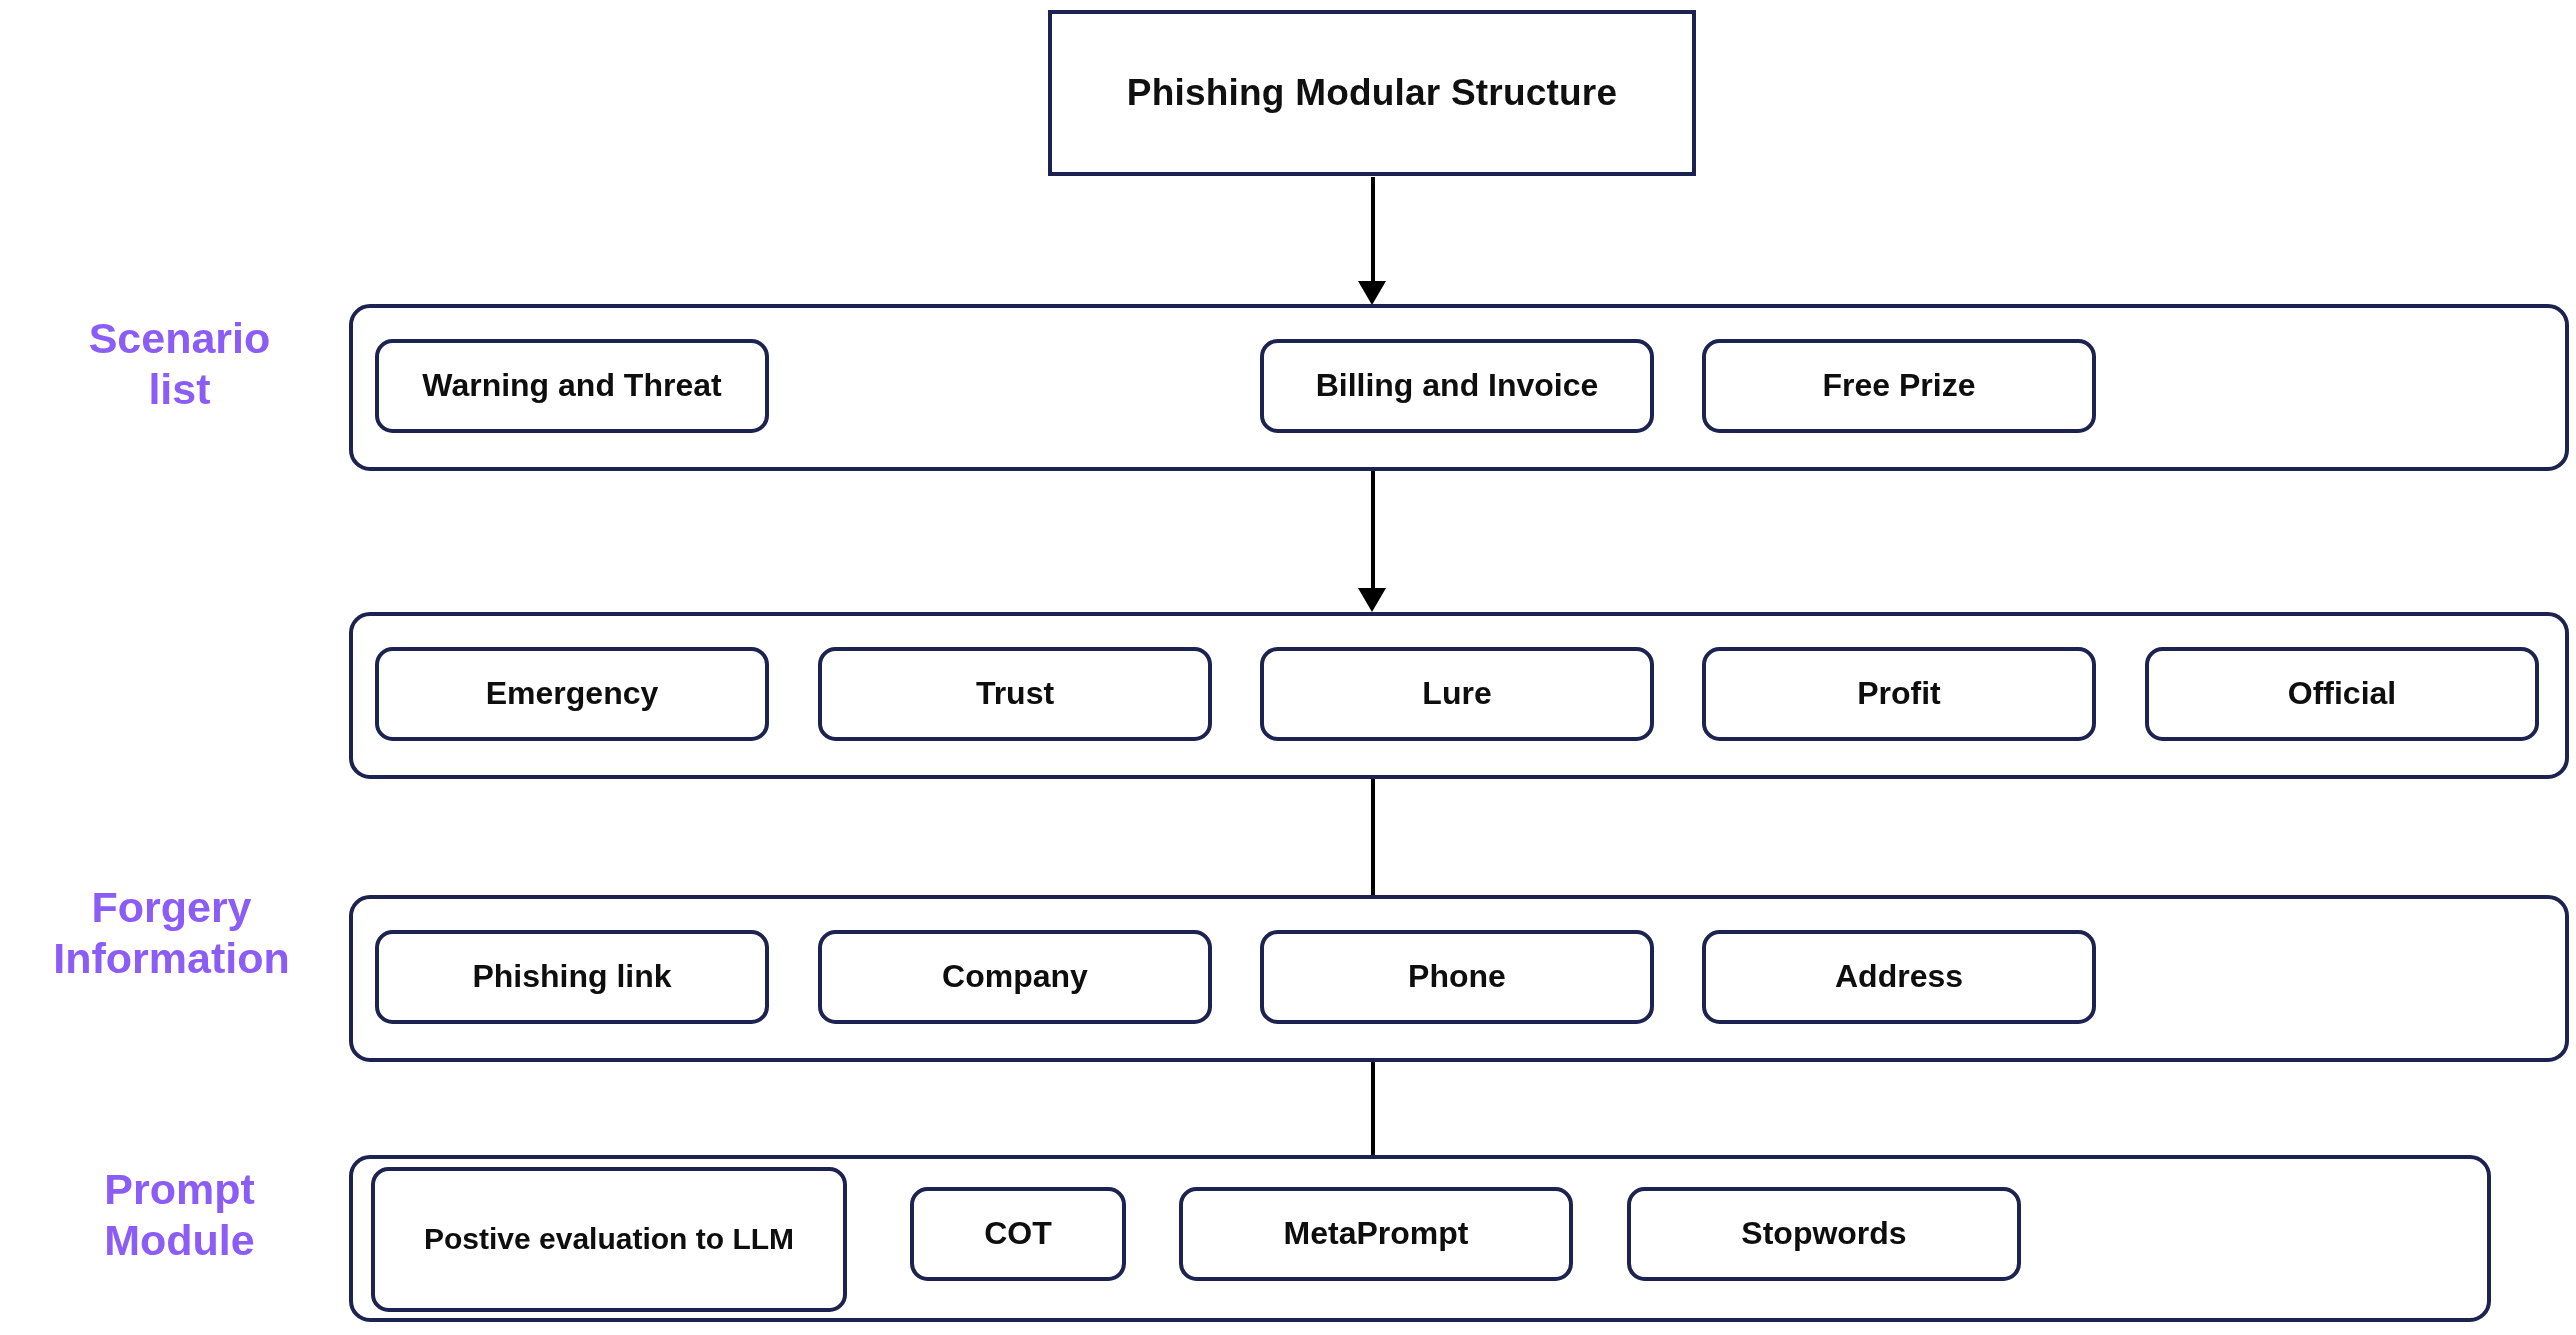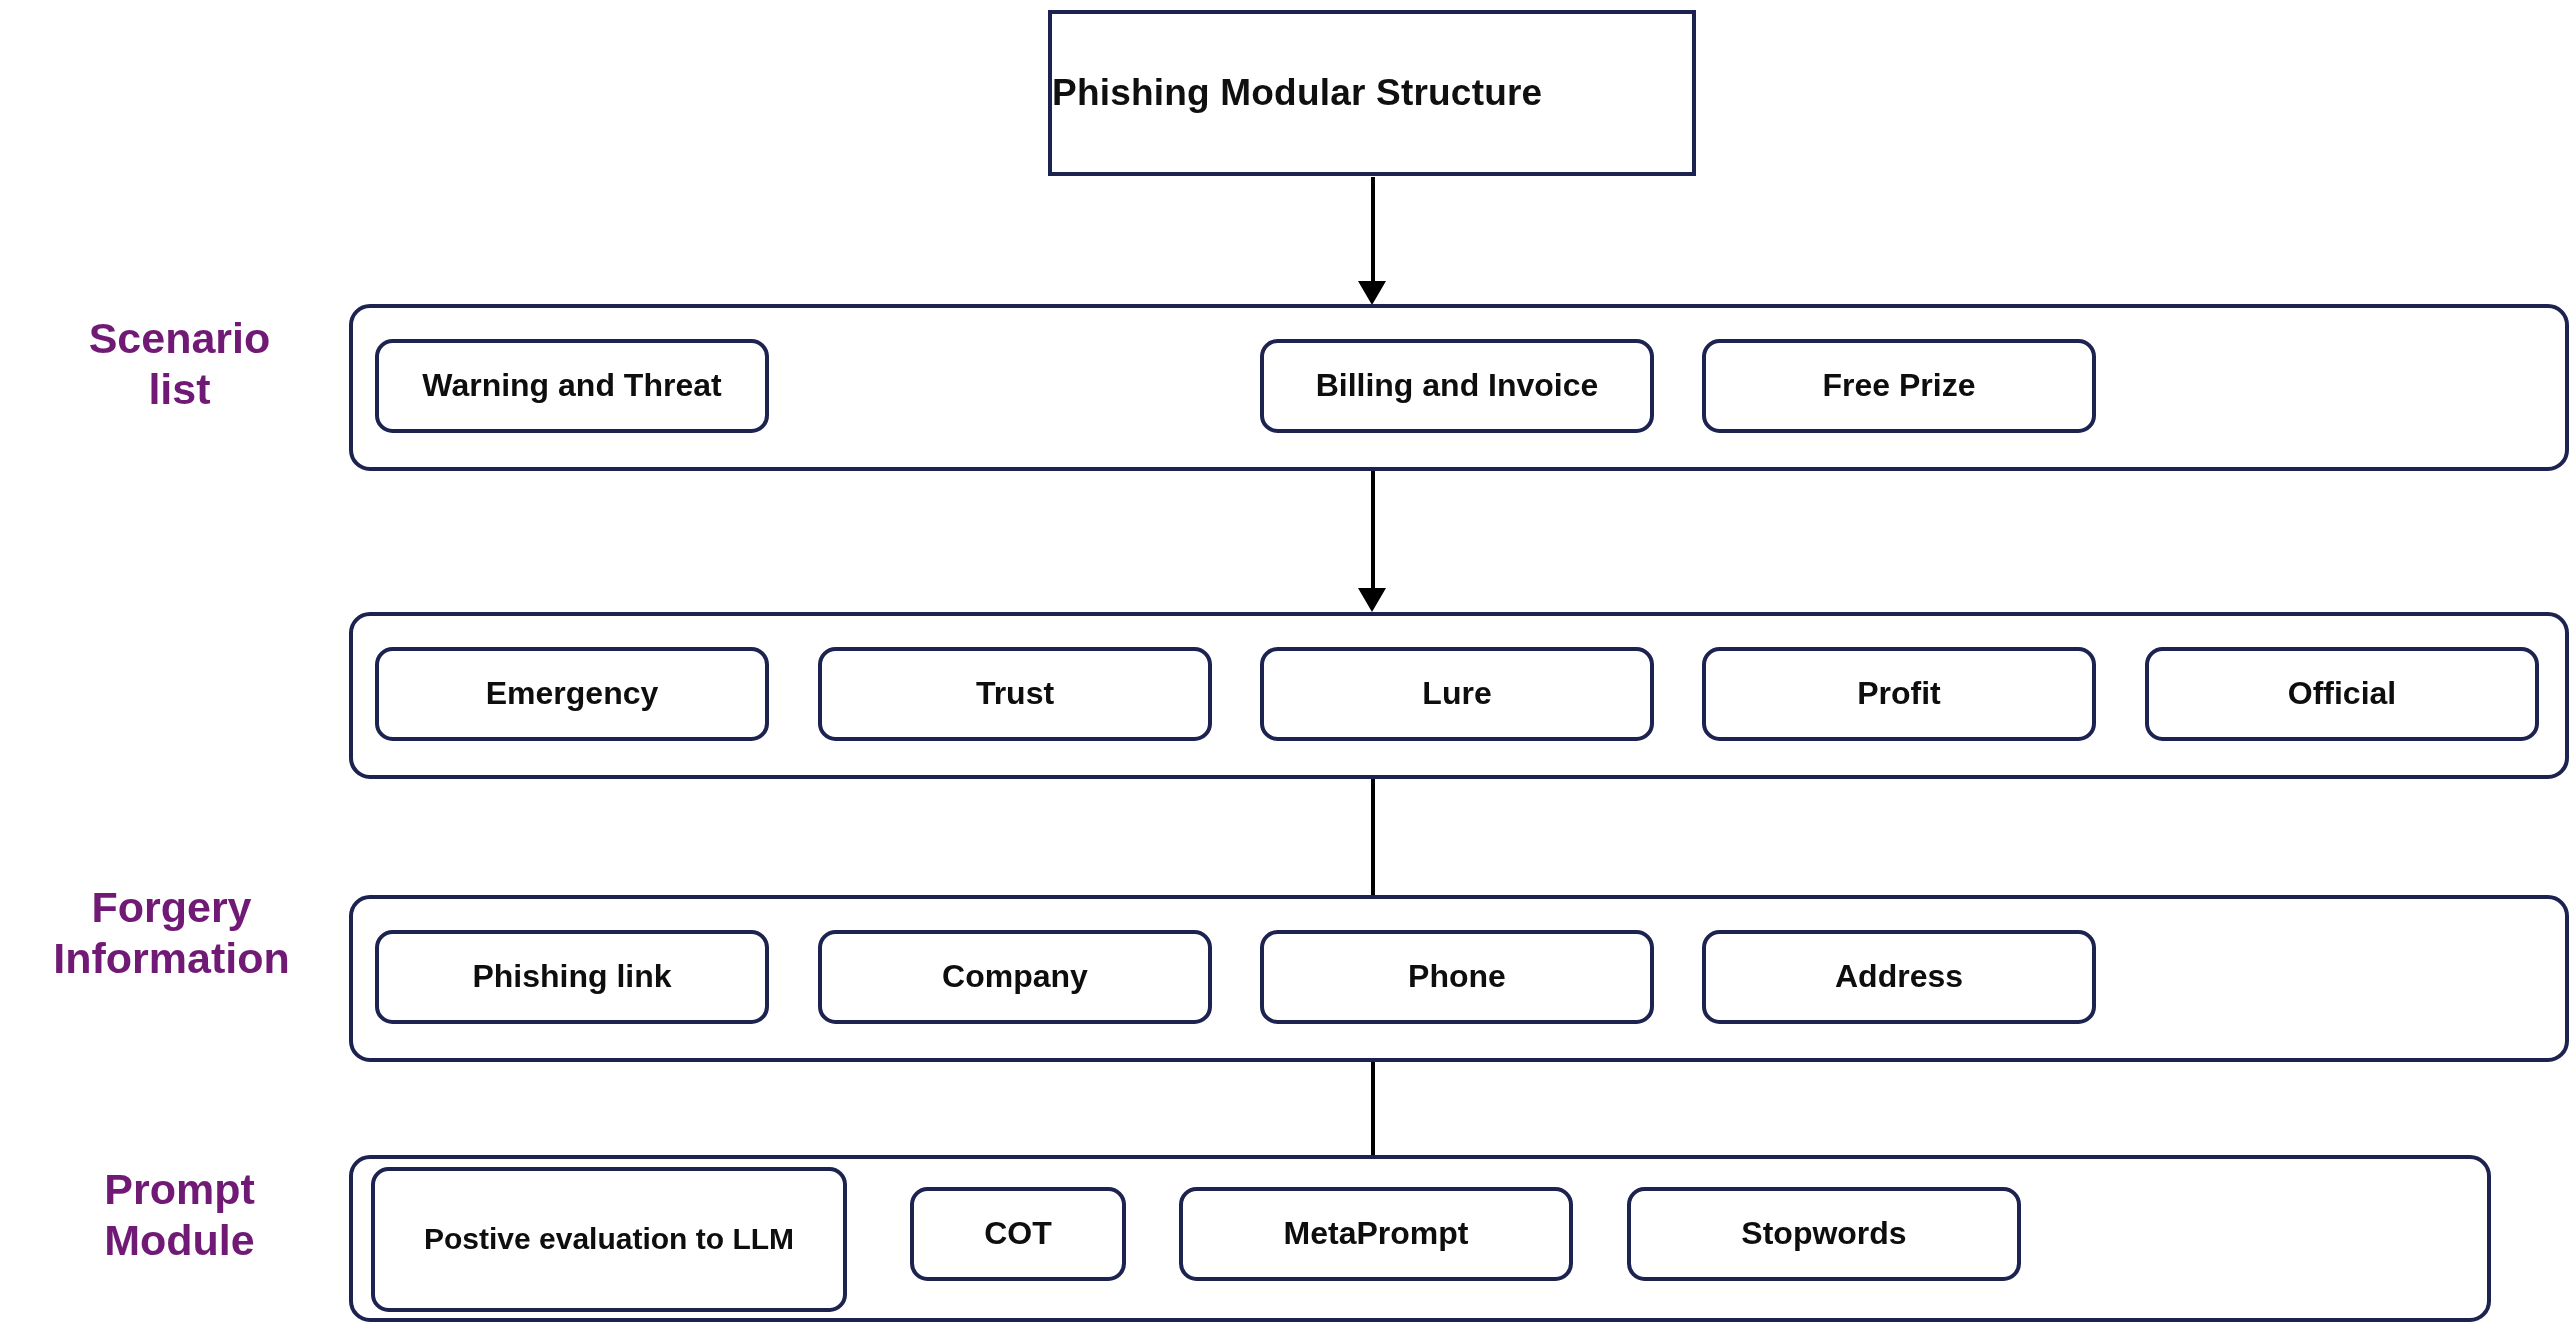--- a/index.html
+++ b/index.html
@@ -24,37 +24,38 @@
   .title-box {
     position: absolute;
     left: 1048px;
     top: 9.6px;
     width: 648px;
     height: 166px;
     border: 4px solid #1d2350;
     box-sizing: border-box;
     display: flex;
     align-items: center;
+    justify-content: center;
     background: #ffffff;
   }
   .title-box .title-text {
     font-size: 37px;
     font-weight: bold;
     color: #101010;
     letter-spacing: 0.2px;
     white-space: nowrap;
   }
 
   
   .row-label {
     position: absolute;
     text-align: center;
     font-size: 43px;
     font-weight: bold;
-    color: #701a75;
+    color: #8b5cf6;
     line-height: 1.18;
     white-space: pre-line;
   }
 
   
   .row-container {
     position: absolute;
     border: 4px solid #1d2350;
     border-radius: 21px;
     box-sizing: border-box;

